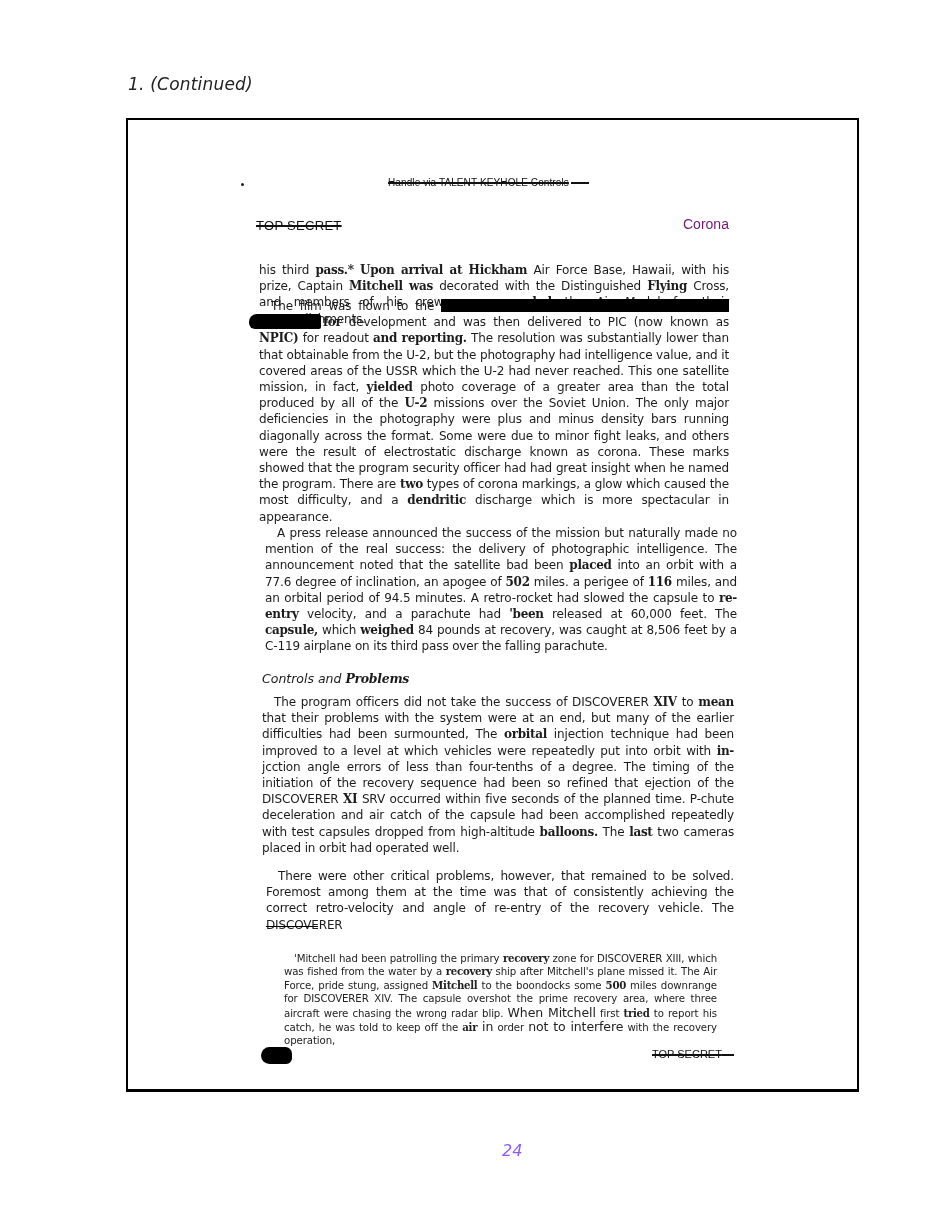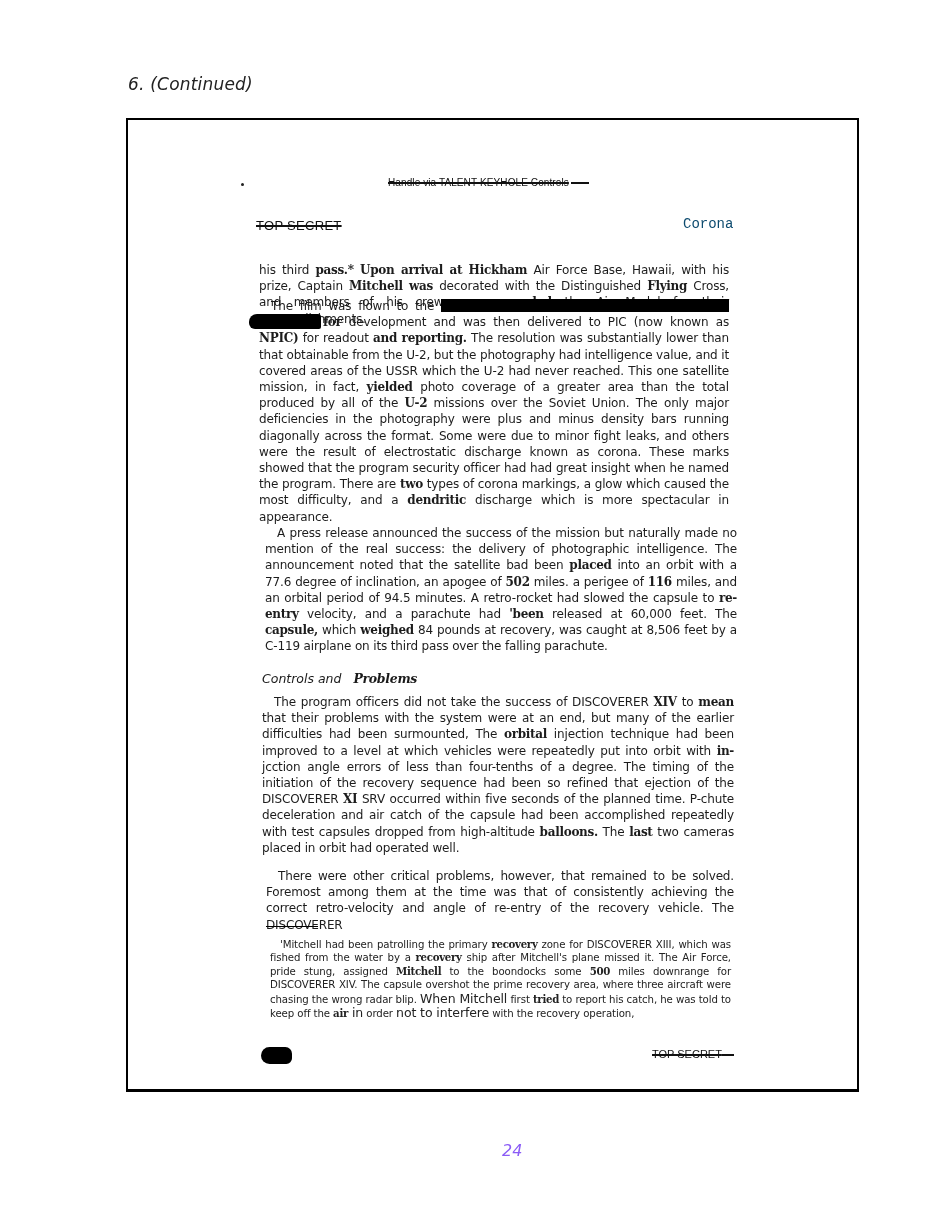--- a/index.html
+++ b/index.html
@@ -3,47 +3,47 @@
 <meta charset="utf-8">
 <style>
   html, body { margin: 0; padding: 0; background: #ffffff; }
   body { width: 950px; height: 1229px; position: relative; overflow: hidden; font-family: "DejaVu Sans", sans-serif; color: #1a1a1a; }
   .caption { position: absolute; left: 128px; top: 74px; font-size: 17px; font-style: italic; font-family: "DejaVu Sans", sans-serif; letter-spacing: 0.2px; color: #222; }
   .frame { position: absolute; left: 126px; top: 118px; width: 729px; height: 969px; border-top: 2px solid #000; border-left: 2px solid #000; border-right: 2px solid #000; border-bottom: 3px solid #000; }
   .handle { position: absolute; left: 388px; top: 177px; font-size: 10px; text-decoration: line-through; text-decoration-thickness: 2px; color: #111; font-family: "Liberation Sans", sans-serif; letter-spacing: 0.1px; }
   .handle-tail { display: inline-block; width: 18px; height: 2px; background: #111; vertical-align: middle; margin-left: 2px; }
   .dot { position: absolute; left: 241px; top: 183px; width: 3px; height: 3px; background: #222; border-radius: 50%; }
   .ts-top { position: absolute; left: 256px; top: 218px; font-size: 13px; text-decoration: line-through; text-decoration-thickness: 2px; font-family: "Liberation Sans", sans-serif; color: #111; letter-spacing: 0.3px; }
-  .corona { position: absolute; left: 683px; top: 216px; font-size: 14px; font-family: Liberation Mono, monospace; color: #0c4a6e; }
+  .corona { position: absolute; left: 683px; top: 216px; font-size: 14px; font-family: Liberation Sans, sans-serif; color: #701a75; }
   .text { position: absolute; font-size: 12px; line-height: 16.2px; text-align: justify; font-family: "DejaVu Sans", sans-serif; color: #1c1c1c; letter-spacing: -0.15px; }
   .text p { margin: 0; }
   .indent { text-indent: 12px; }
   .b { font-family: "DejaVu Serif", serif; font-weight: bold; letter-spacing: -0.3px; }
   .redact-bar { display: inline-block; width: 288px; height: 13px; background: #000; vertical-align: -2px; }
   .blob { display: inline-block; width: 72px; height: 15px; background: #000; border-radius: 8px 3px 2px 6px; vertical-align: -3px; margin-left: -10px; margin-right: 2px; }
   .p1 { left: 259px; top: 262px; width: 470px; }
   .p2 { left: 259px; top: 298px; width: 470px; }
   .p3 { left: 265px; top: 525px; width: 472px; }
   .heading { position: absolute; left: 262px; top: 671px; font-size: 12.5px; font-style: italic; font-family: "DejaVu Sans", sans-serif; }
-  .heading .b { font-style: italic; margin-left: 8px; }
+  .heading .b { font-style: italic; }
   .p4 { left: 262px; top: 694px; width: 472px; }
   .p5 { left: 266px; top: 868px; width: 468px; }
   .fn-rule { position: absolute; left: 266px; top: 926px; width: 52px; height: 1px; background: #000; }
   .fn { position: absolute; left: 266px; top: 934px; width: 469px; font-size: 10.2px; line-height: 13.4px; text-align: justify; font-family: "DejaVu Sans", sans-serif; color: #222; letter-spacing: -0.1px; }
-  .fn p { margin: 4px; text-indent: 10px; }
+  .fn p { margin: 18px; text-indent: 10px; }
   .fn .big { font-size: 12.5px; }
   .bottom-blob { position: absolute; left: 261px; top: 1047px; width: 31px; height: 17px; background: #000; border-radius: 9px 7px 6px 9px; }
   .ts-bottom { position: absolute; left: 652px; top: 1048px; font-size: 11px; text-decoration: line-through; text-decoration-thickness: 2px; font-family: "Liberation Sans", sans-serif; color: #111; }
   .ts-tail { display: inline-block; width: 12px; height: 2px; background: #111; vertical-align: middle; }
   .page-num { position: absolute; left: 502px; top: 1141px; font-size: 16px; font-style: italic; font-family: "DejaVu Sans", sans-serif; color: #8b5cf6; }
 </style>
 </head>
 <body>
 
-<div class="caption">6. (Continued)</div>
+<div class="caption">1. (Continued)</div>
 
 <div class="frame"></div>
 
 <div class="dot"></div>
 <div class="handle"><span>Handle via TALENT-KEYHOLE Controls</span><span class="handle-tail"></span></div>
 
 <div class="ts-top">TOP SECRET</div>
 <div class="corona">Corona</div>
 
 <div class="text p1">

